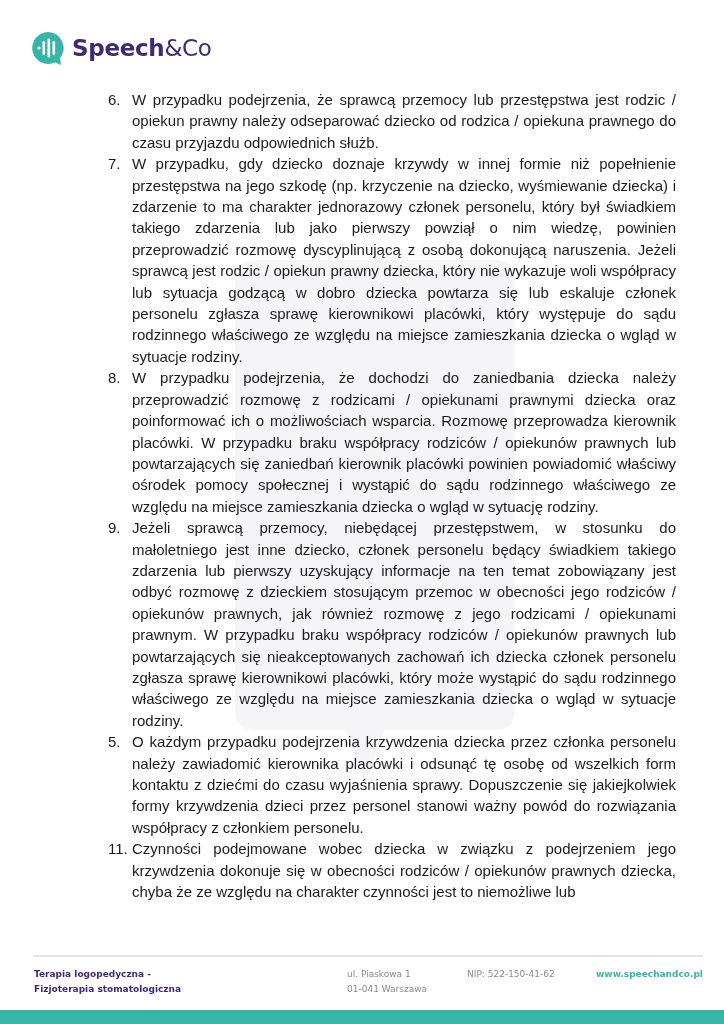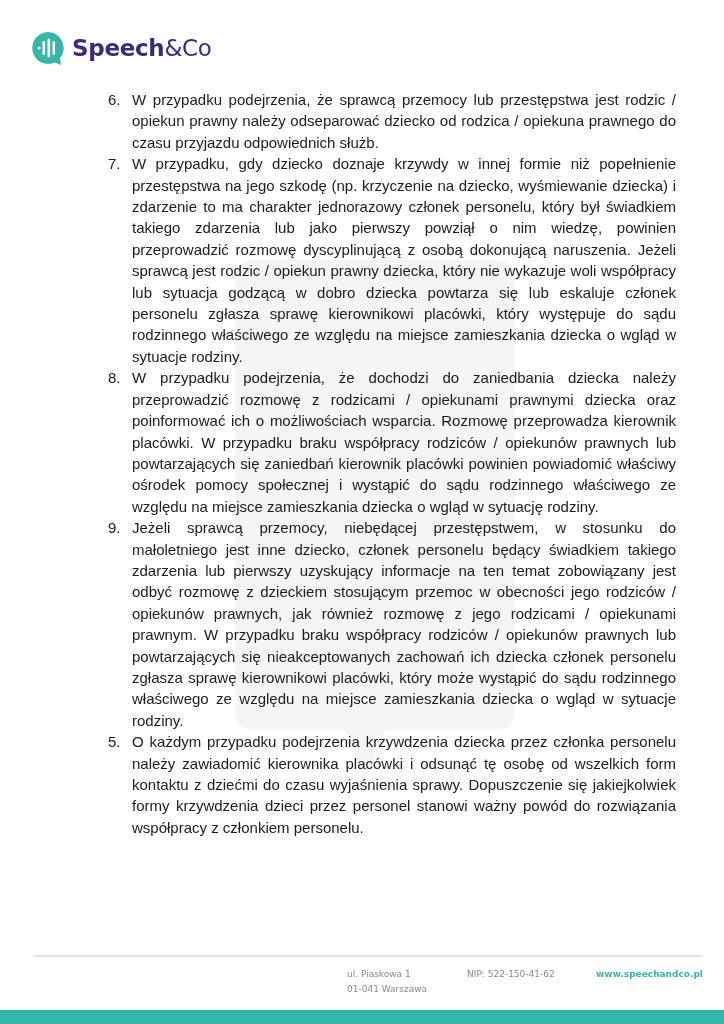--- a/index.html
+++ b/index.html
@@ -82,25 +82,33 @@
       <span>W przypadku podejrzenia, że dochodzi do zaniedbania dziecka należy przeprowadzić rozmowę z rodzicami / opiekunami prawnymi dziecka oraz poinformować ich o możliwościach wsparcia. Rozmowę przeprowadza kierownik placówki. W przypadku braku współpracy rodziców / opiekunów prawnych lub powtarzających się zaniedbań kierownik placówki powinien powiadomić właściwy ośrodek pomocy społecznej i wystąpić do sądu rodzinnego właściwego ze względu na miejsce zamieszkania dziecka o wgląd w sytuację rodziny.</span>
     </li>
     <li>
       <span class="num">9.</span>
       <span>Jeżeli sprawcą przemocy, niebędącej przestępstwem, w stosunku do małoletniego jest inne dziecko, członek personelu będący świadkiem takiego zdarzenia lub pierwszy uzyskujący informacje na ten temat zobowiązany jest odbyć rozmowę z dzieckiem stosującym przemoc w obecności jego rodziców / opiekunów prawnych, jak również rozmowę z jego rodzicami / opiekunami prawnym. W przypadku braku współpracy rodziców / opiekunów prawnych lub powtarzających się nieakceptowanych zachowań ich dziecka członek personelu zgłasza sprawę kierownikowi placówki, który może wystąpić do sądu rodzinnego właściwego ze względu na miejsce zamieszkania dziecka o wgląd w sytuacje rodziny.</span>
     </li>
     <li>
       <span class="num">5.</span>
       <span>O każdym przypadku podejrzenia krzywdzenia dziecka przez członka personelu należy zawiadomić kierownika placówki i odsunąć tę osobę od wszelkich form kontaktu z dziećmi do czasu wyjaśnienia sprawy. Dopuszczenie się jakiejkolwiek formy krzywdzenia dzieci przez personel stanowi ważny powód do rozwiązania współpracy z członkiem personelu.</span>
     </li>
+    <li>
+      <span class="num">11.</span>
+      <span>Czynności podejmowane wobec dziecka w związku z podejrzeniem jego krzywdzenia dokonuje się w obecności rodziców / opiekunów prawnych dziecka, chyba że ze względu na charakter czynności jest to niemożliwe lub</span>
+    </li>
   </ol>
 </div>
 
 <div class="footer-line"></div>
 <div class="footer">
+  <div class="fcol services">
+    <div>Terapia logopedyczna -</div>
+    <div>Fizjoterapia stomatologiczna</div>
+  </div>
   <div class="fcol address">
     <div>ul. Piaskowa 1</div>
     <div>01-041 Warszawa</div>
   </div>
   <div class="fcol nip">NIP: 522-150-41-62</div>
   <div class="fcol web">www.speechandco.pl</div>
 </div>
 <div class="bottom-bar"></div>
 
 </body></html>

